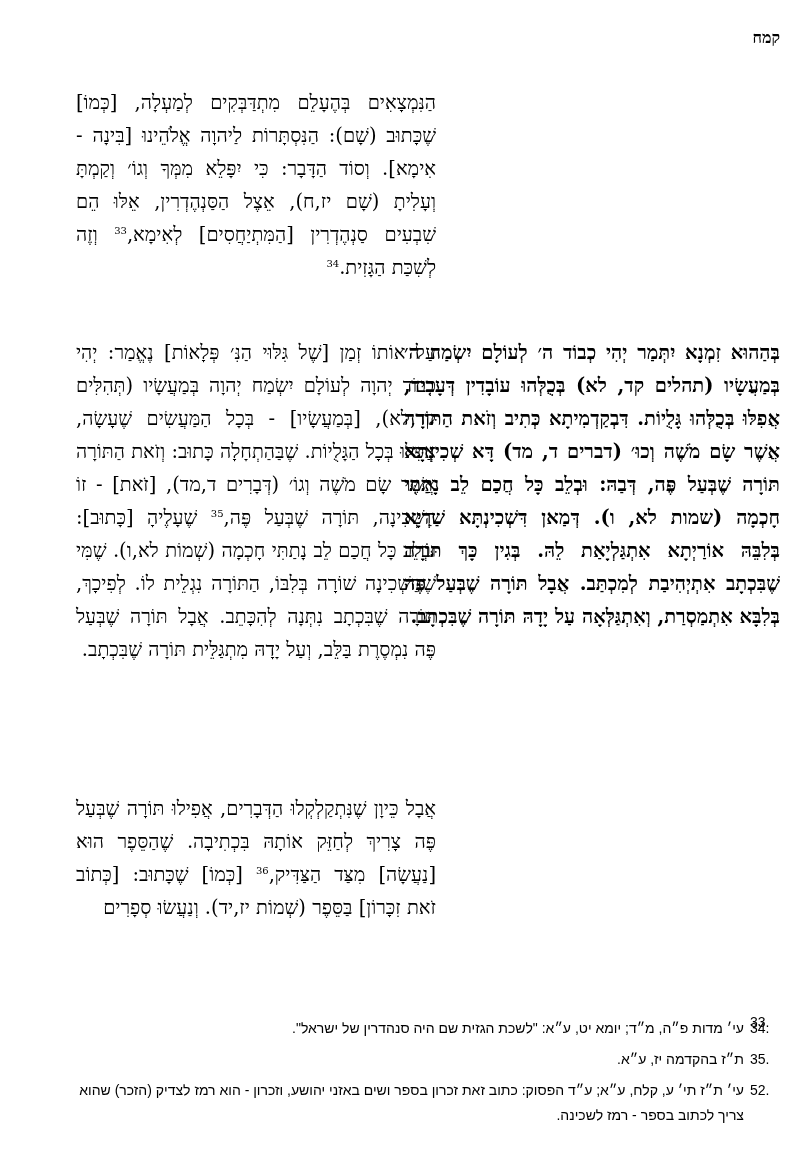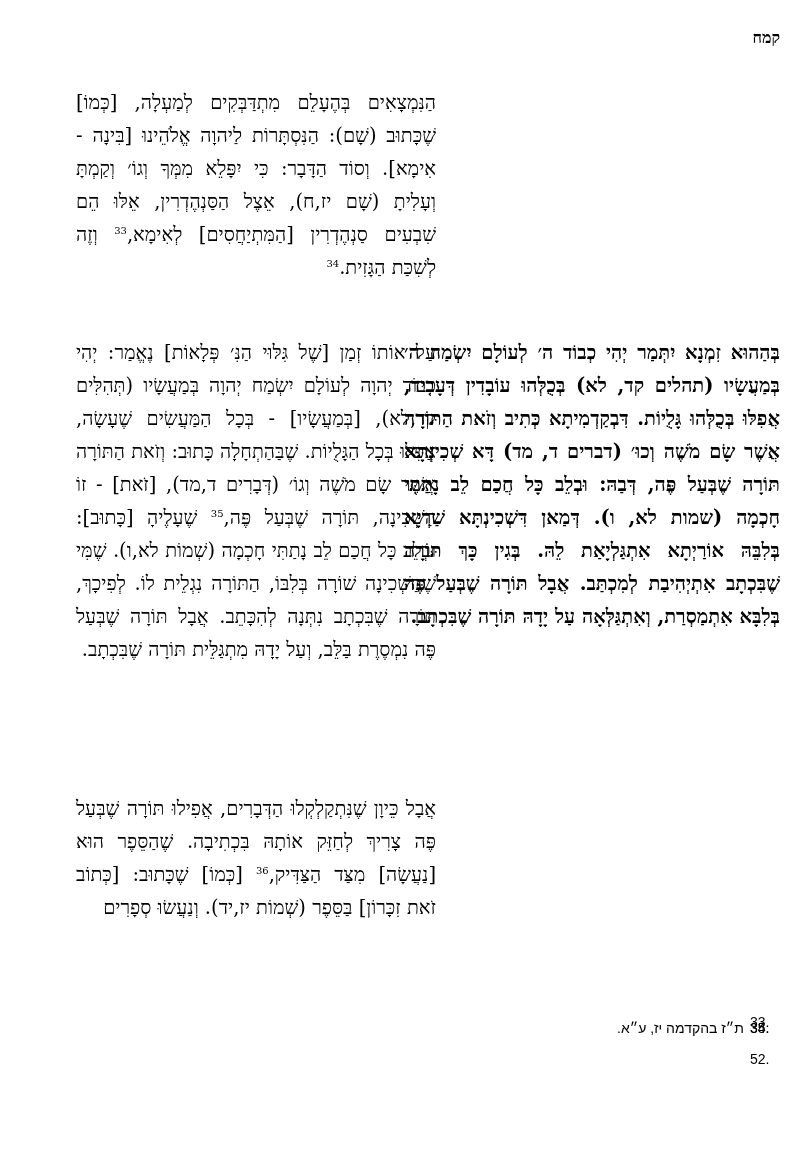--- a/index.html
+++ b/index.html
@@ -35,22 +35,24 @@
   <div class="col-left blk" style="top:792px;">
     <span>אֲבָל כֵּיוָן שֶׁנִּתְקַלְקְלוּ הַדְּבָרִים, אֲפִילוּ תּוֹרָה שֶׁבְּעַל פֶּה צָרִיךְ לְחַזֵּק אוֹתָהּ בִּכְתִיבָה. שֶׁהַסֵּפֶר הוּא [נַעֲשָׂה] מִצַּד הַצַּדִּיק,</span><sup>36</sup><span> [כְּמוֹ] שֶׁכָּתוּב: [כְּתוֹב זֹאת זִכָּרוֹן] בַּסֵּפֶר (שְׁמוֹת יז,יד). וְנַעֲשׂוּ סְפָרִים</span>
   </div>
 
   <div class="footnotes">
     <div class="fn">
       <span class="fn-num">33.</span>
     </div>
     <div class="fn">
       <span class="fn-num">34.</span>
+      <span>עי׳ מדות פ״ה, מ״ד; יומא יט, ע״א: "לשכת הגזית שם היה סנהדרין של ישראל".</span>
     </div>
     <div class="fn">
       <span class="fn-num">35.</span>
       <span>ת״ז בהקדמה יז, ע״א.</span>
     </div>
     <div class="fn">
       <span class="fn-num">52.</span>
+      <span>עי׳ ת״ז תי׳ ע, קלח, ע״א; ע״ד הפסוק: כתוב זאת זכרון בספר ושים באזני יהושע, וזכרון - הוא רמז לצדיק (הזכר) שהוא צריך לכתוב בספר - רמז לשכינה.</span>
     </div>
   </div>
 </div>
 
 </body></html>

